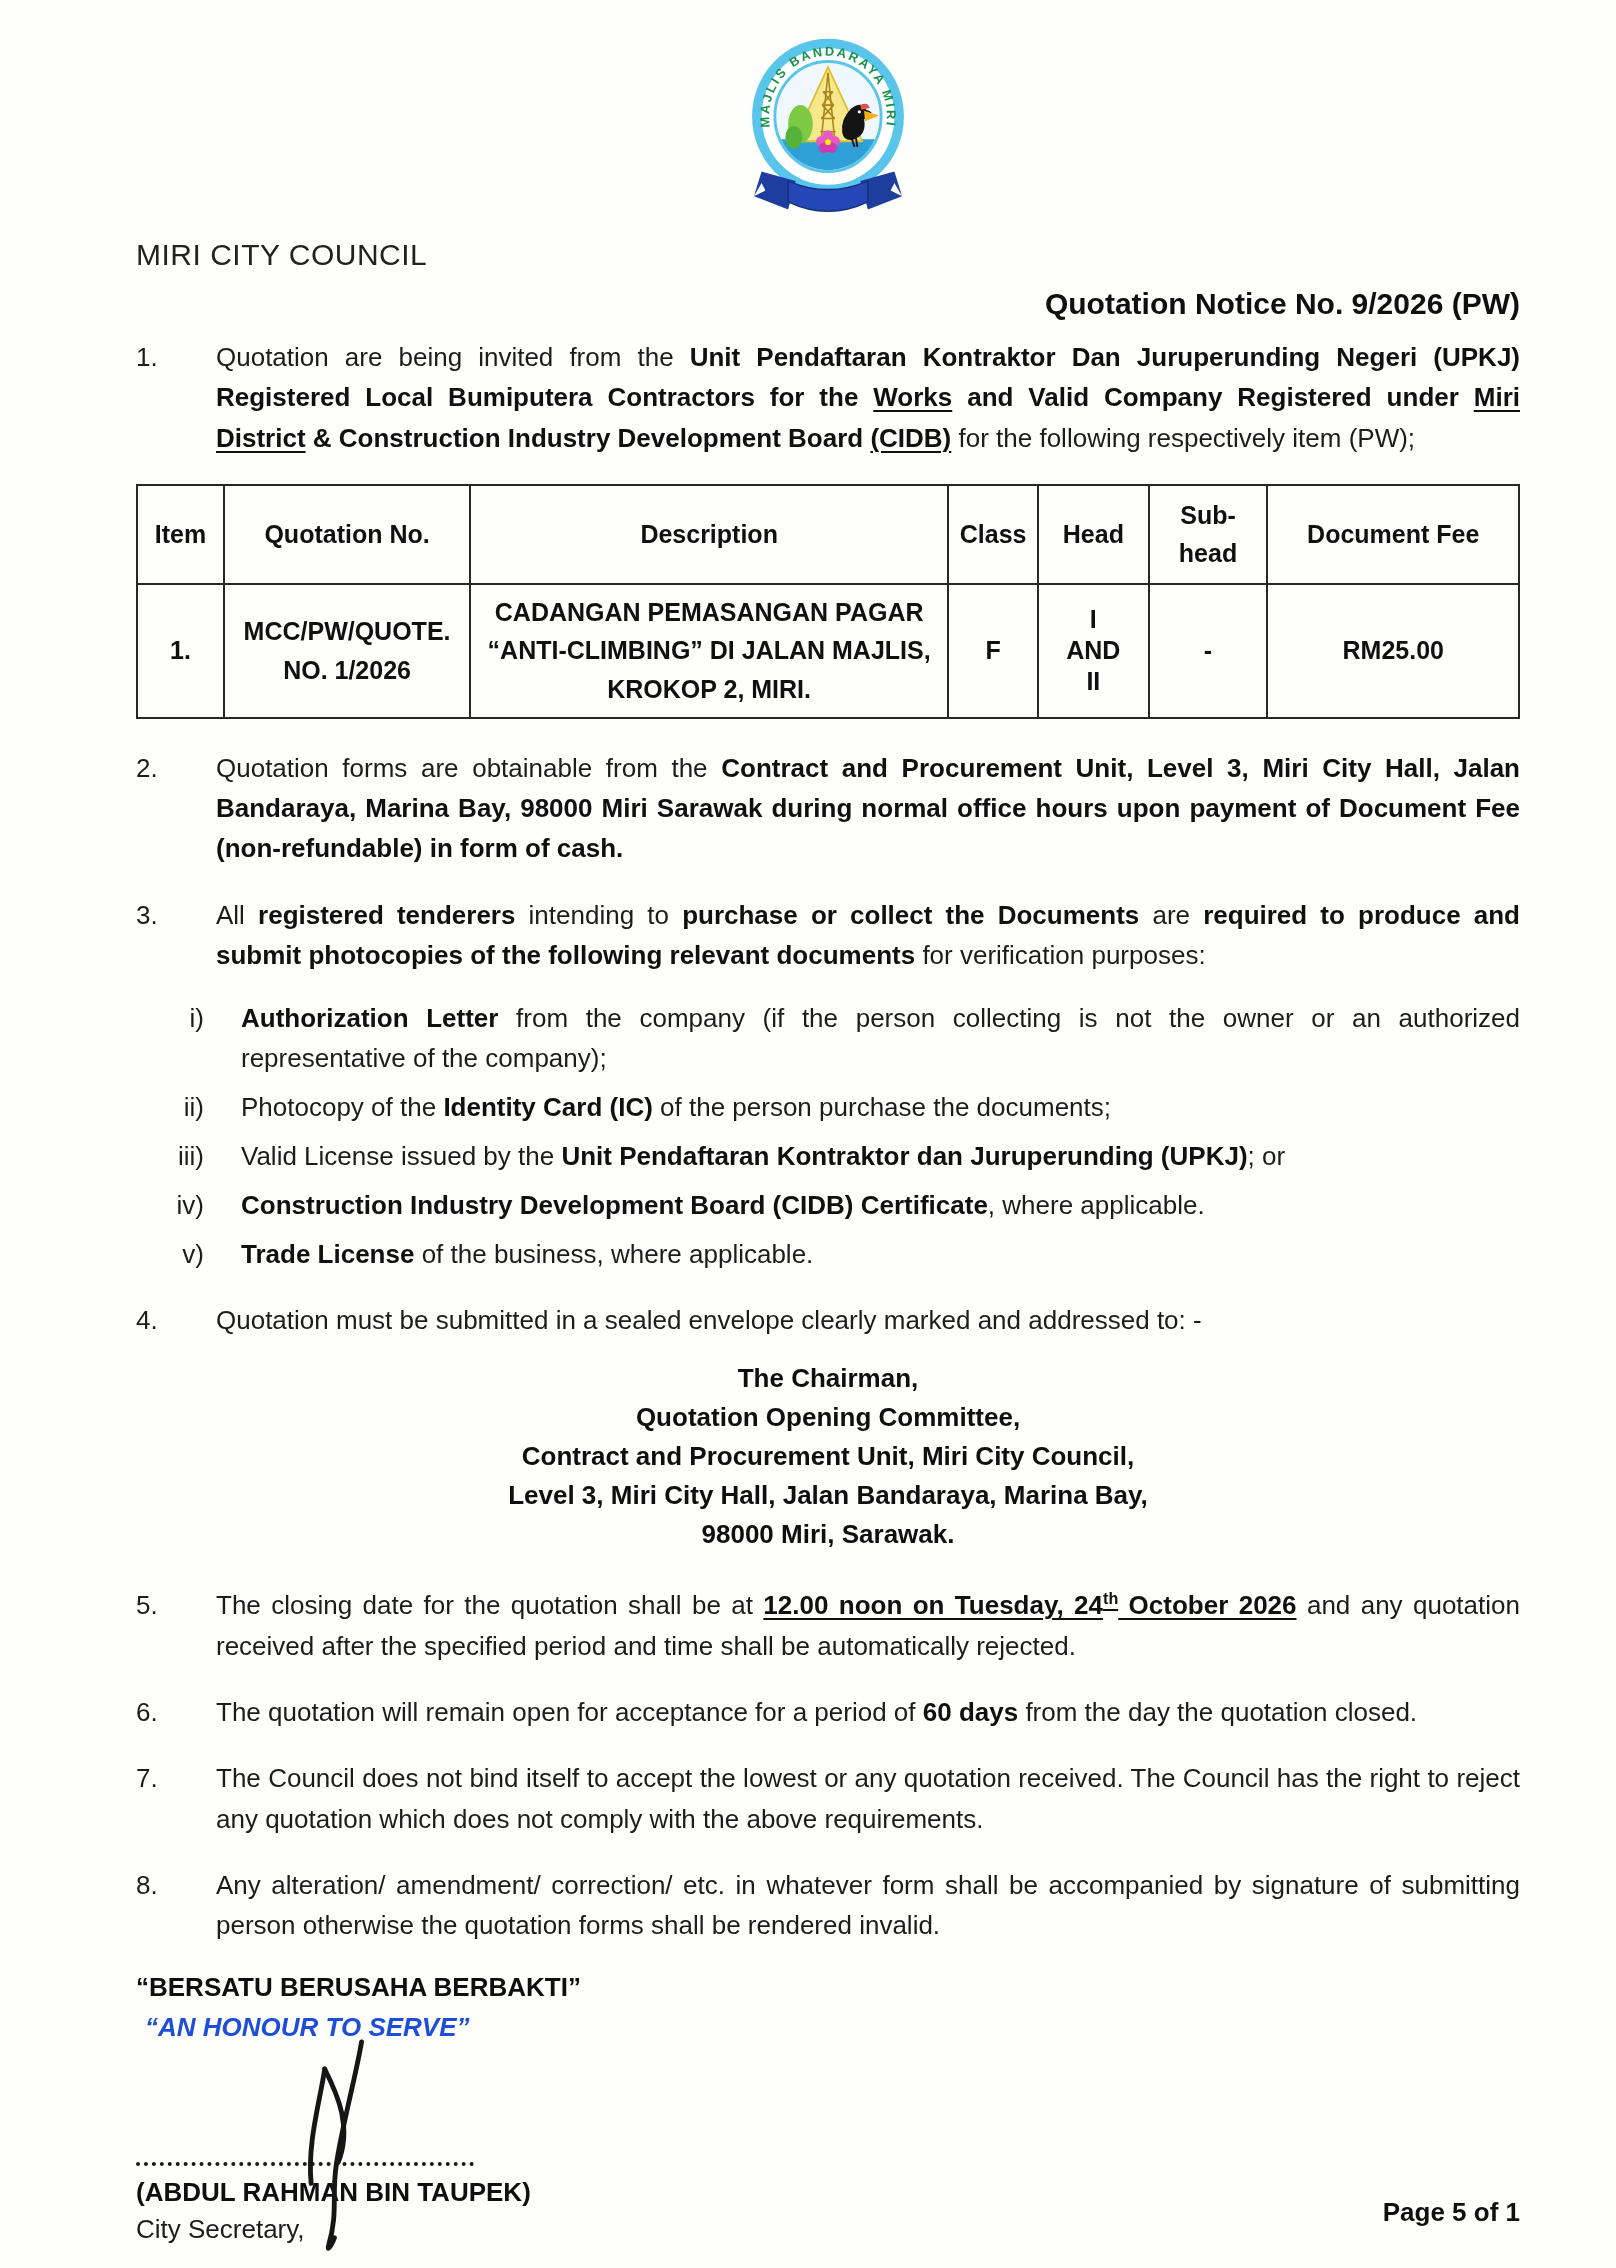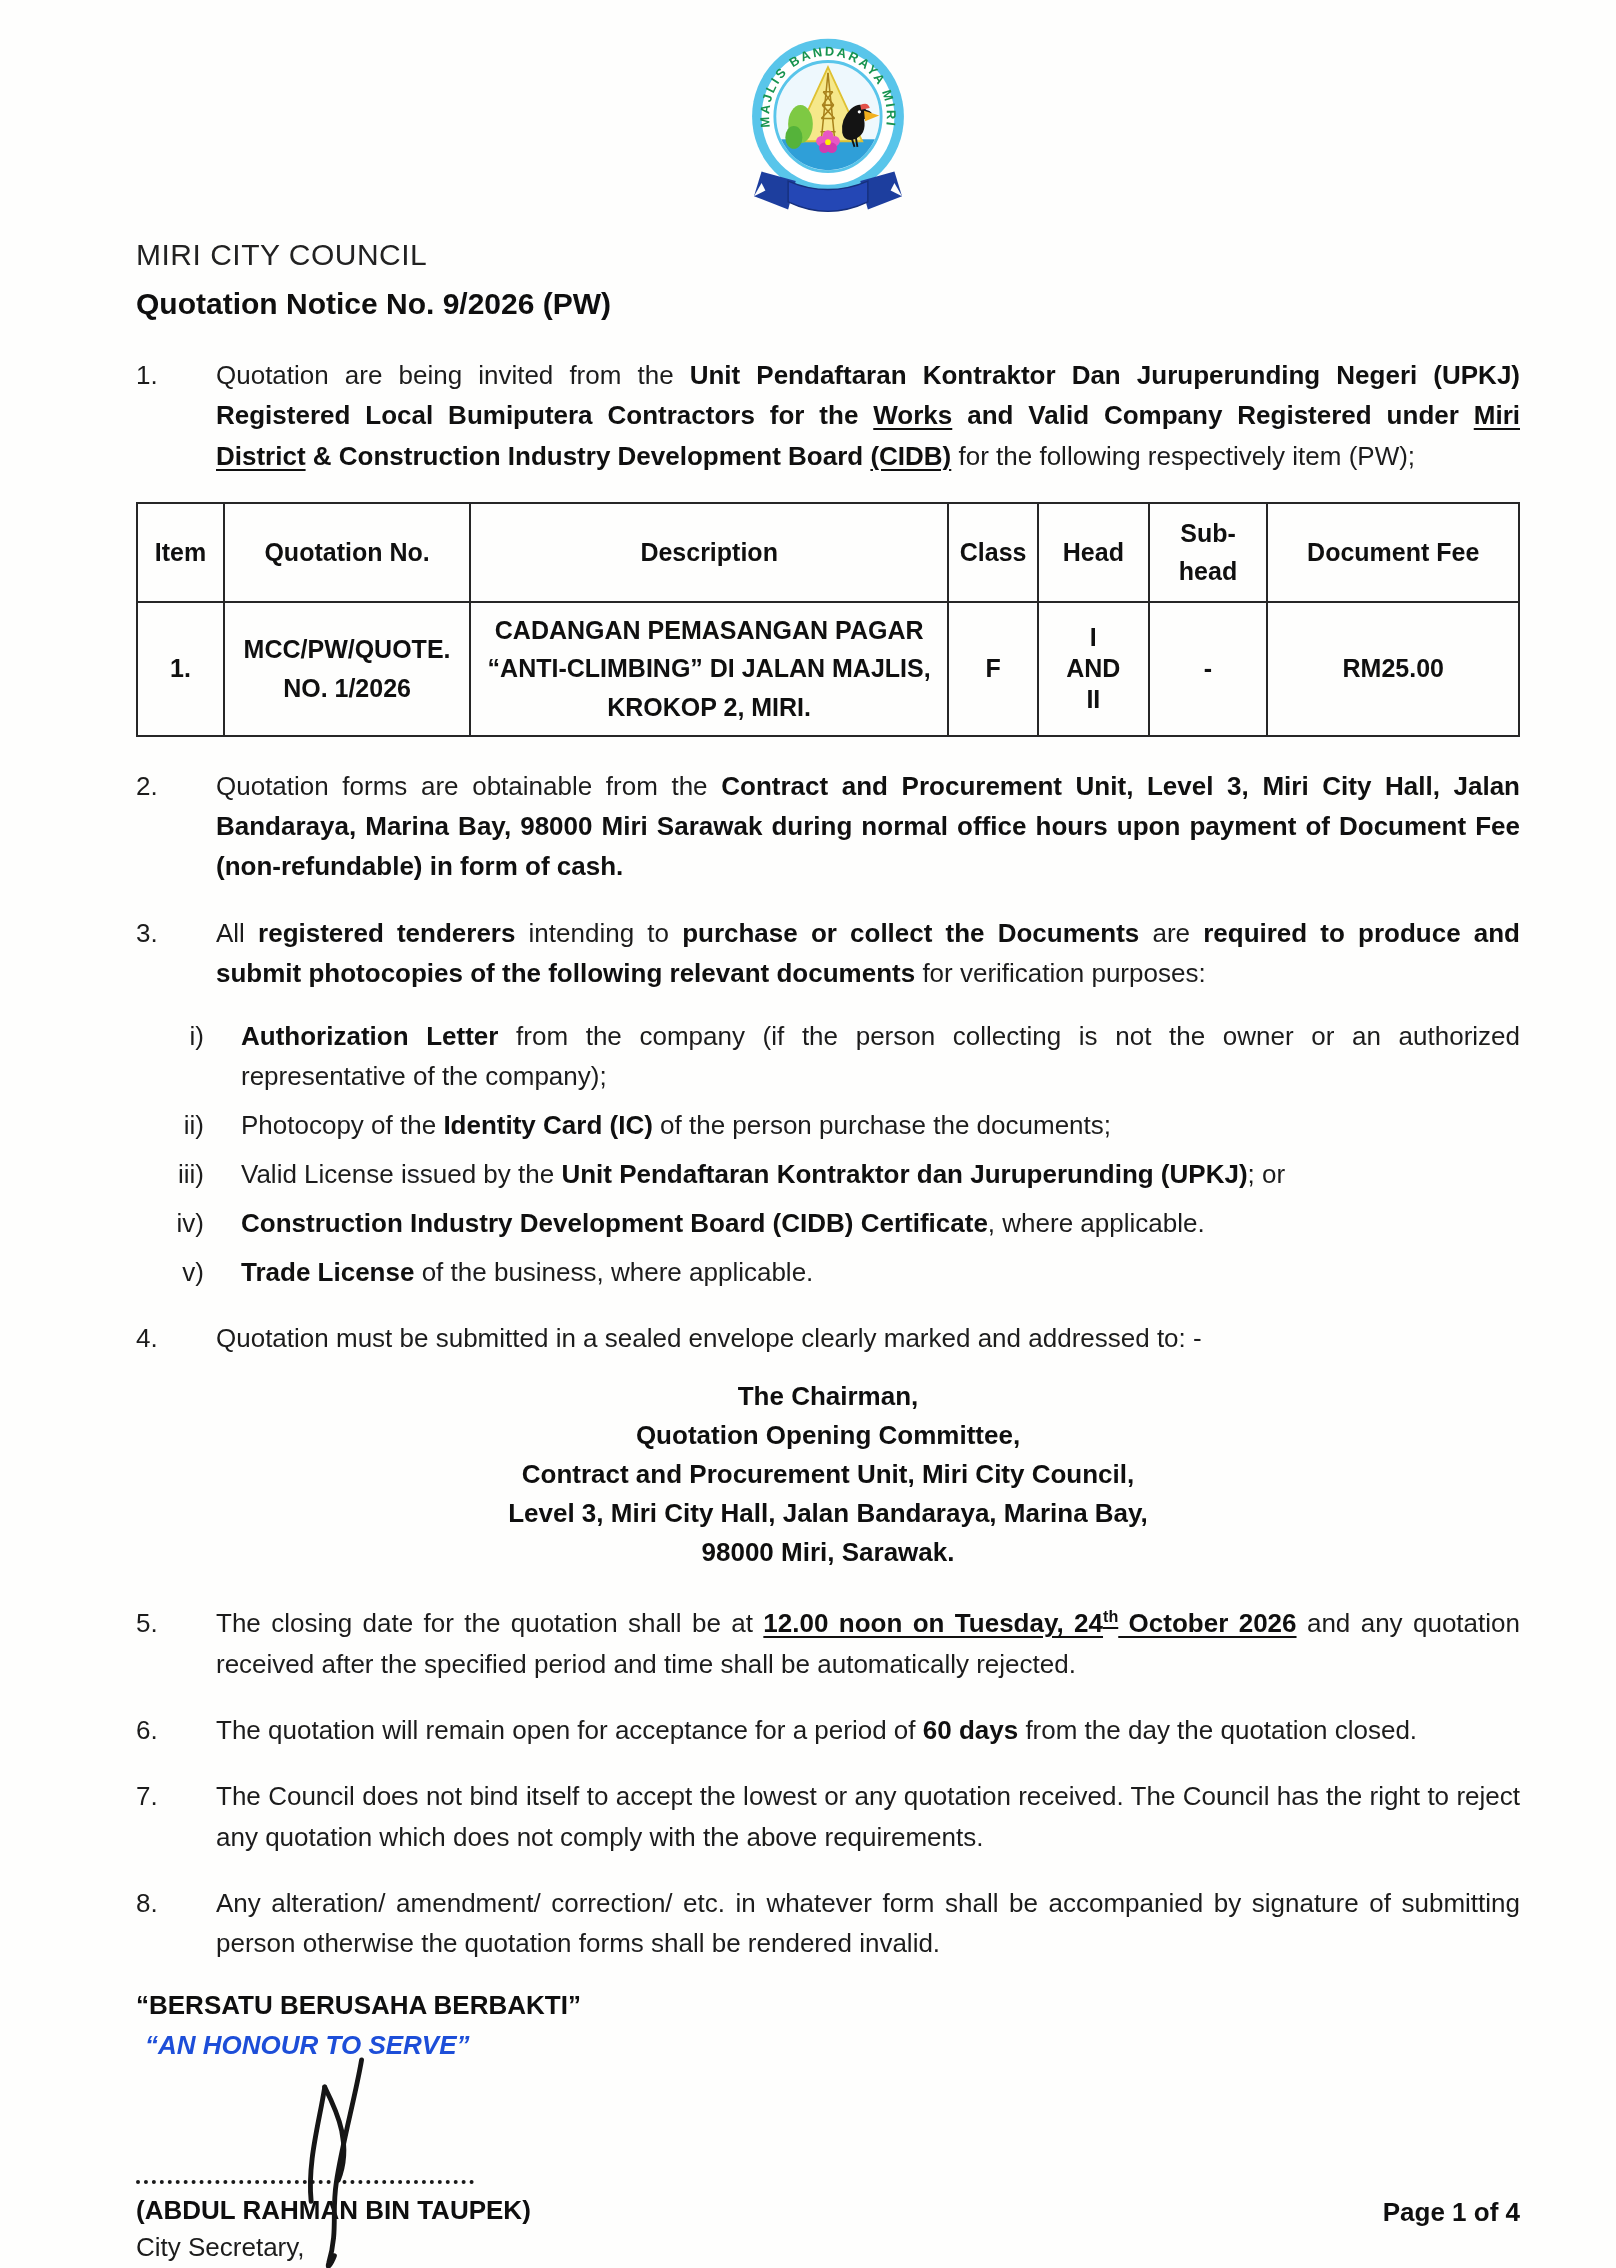--- a/index.html
+++ b/index.html
@@ -15,21 +15,21 @@
     overflow:hidden;
     font-size:26px;
     line-height:1.55;
   }
   .b { font-weight:bold; color:#101010; }
   .u { text-decoration:underline; text-decoration-thickness:2.4px; text-underline-offset:3.9px; }
   .sup { vertical-align:super; font-size:0.62em; line-height:0; }
 
   .logo-wrap { text-align:center; margin-bottom:1.9px; }
   .org-title { text-align:left; font-size:30px; letter-spacing:0.5px; color:#222; }
-  .notice-title { text-align:left; font-size:30px; font-weight:bold; color:#0f0f0f; margin-top:1.9px; margin-bottom:28px; }
+  .notice-title { text-align:right; font-size:30px; font-weight:bold; color:#0f0f0f; margin-top:1.9px; margin-bottom:10px; }
 
   .para { display:flex; margin-bottom:26px; }
   .para-num { width:80px; flex:none; }
   .para-body { flex:1; text-align:justify; }
 
   table.quote { width:100%; border-collapse:collapse; margin:1.9px 0 29px 0; }
   table.quote th, table.quote td { border:2.4px solid #272727; font-size:25px; color:#101010; }
   table.quote th { font-weight:bold; text-align:center; padding:9.7px 5.8px; height:64px; box-sizing:border-box; }
   table.quote td { font-weight:bold; text-align:center; padding:7.8px 9.7px; height:115px; box-sizing:border-box; }
   td.cell-desc { text-align:justify; padding:7.8px 13.6px; font-size:26px; }
@@ -238,16 +238,16 @@
         <path d="M84 4 C78 40 64 90 58 130 C53 162 60 180 50 214 C48 220 52 216 56 206"></path>
         <path d="M46 32 C60 60 74 92 60 128"></path>
       </g>
     </svg>
     <div class="dotted-line"></div>
     <div class="sig-name">(ABDUL RAHMAN BIN TAUPEK)</div>
     <div class="sig-role">City Secretary,</div>
 
   </div>
 
-  <div class="page-num">Page 1 of 4</div>
+  <div class="page-num">Page 5 of 1</div>
 
 </div>
 
 
 </body></html>

